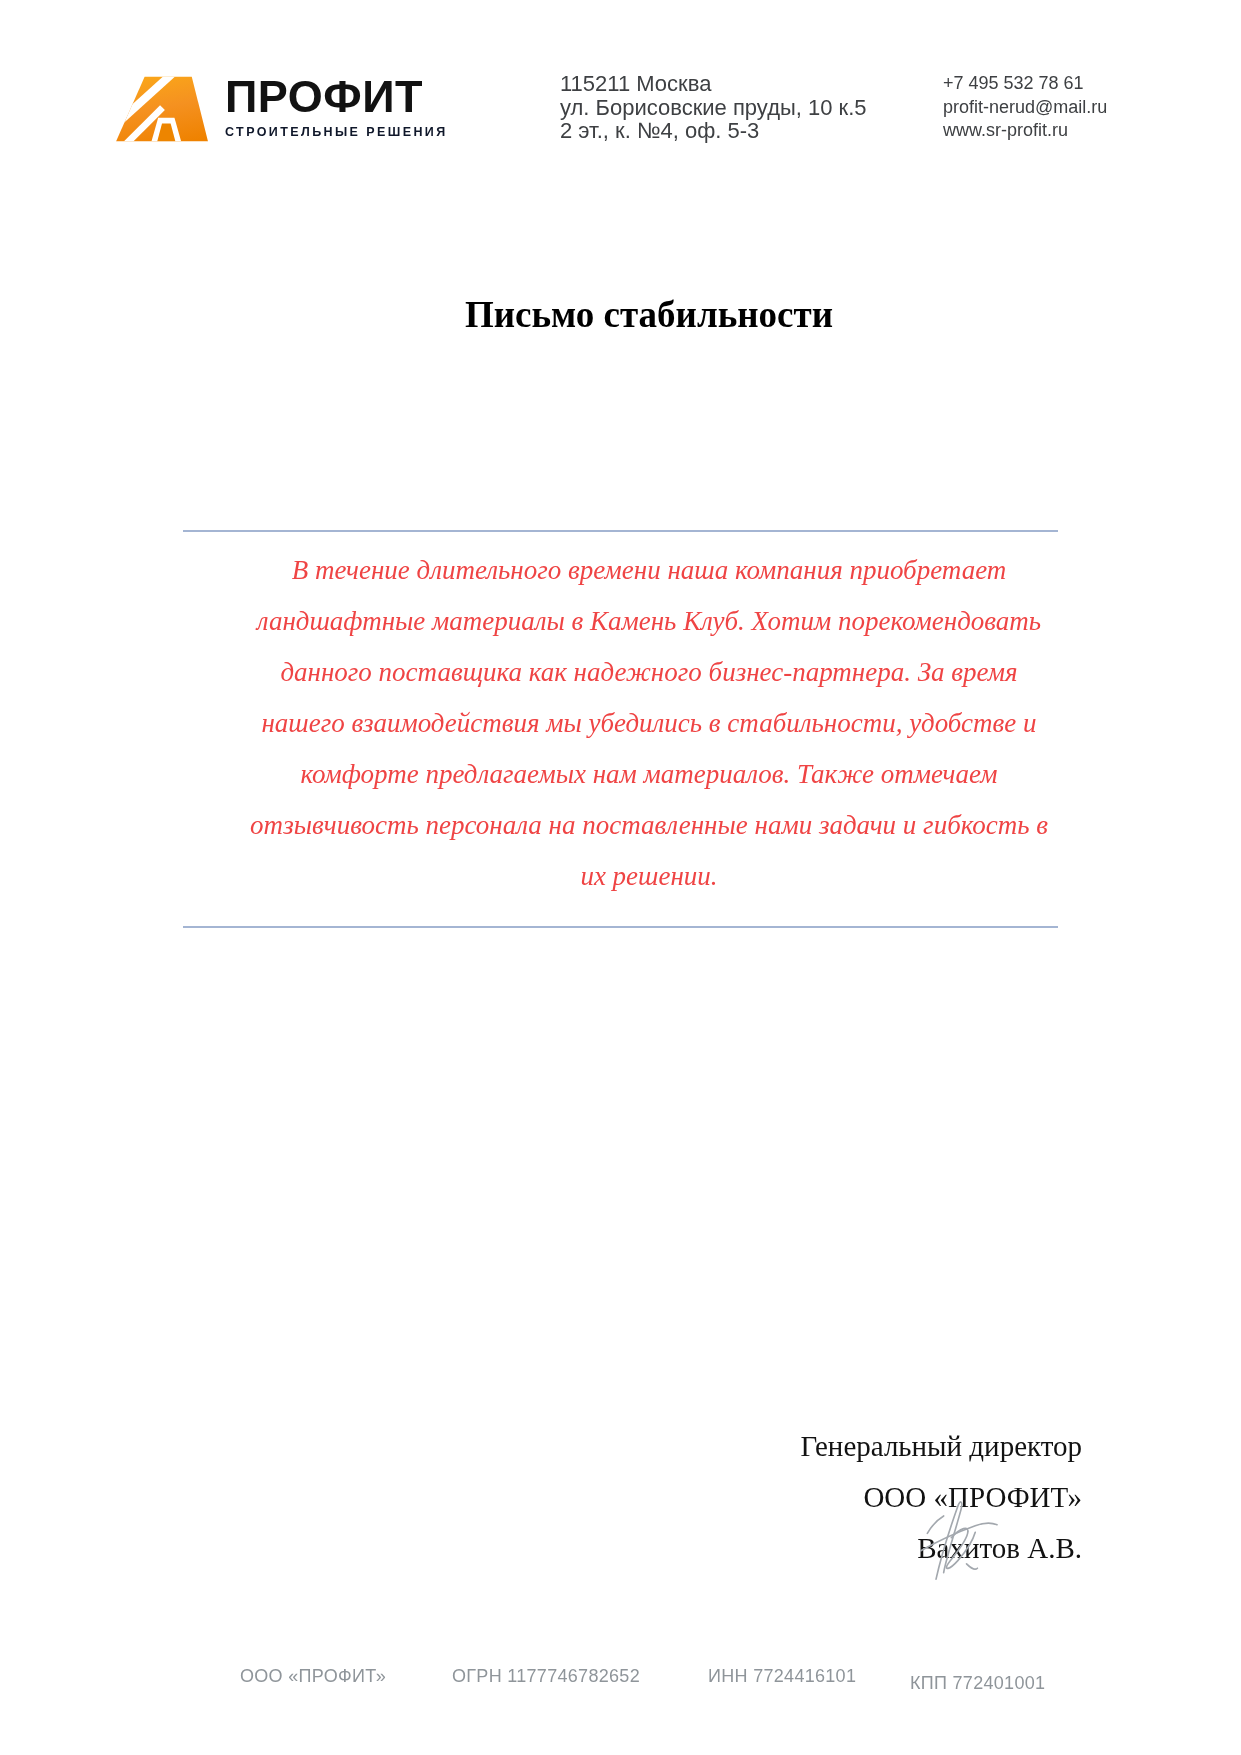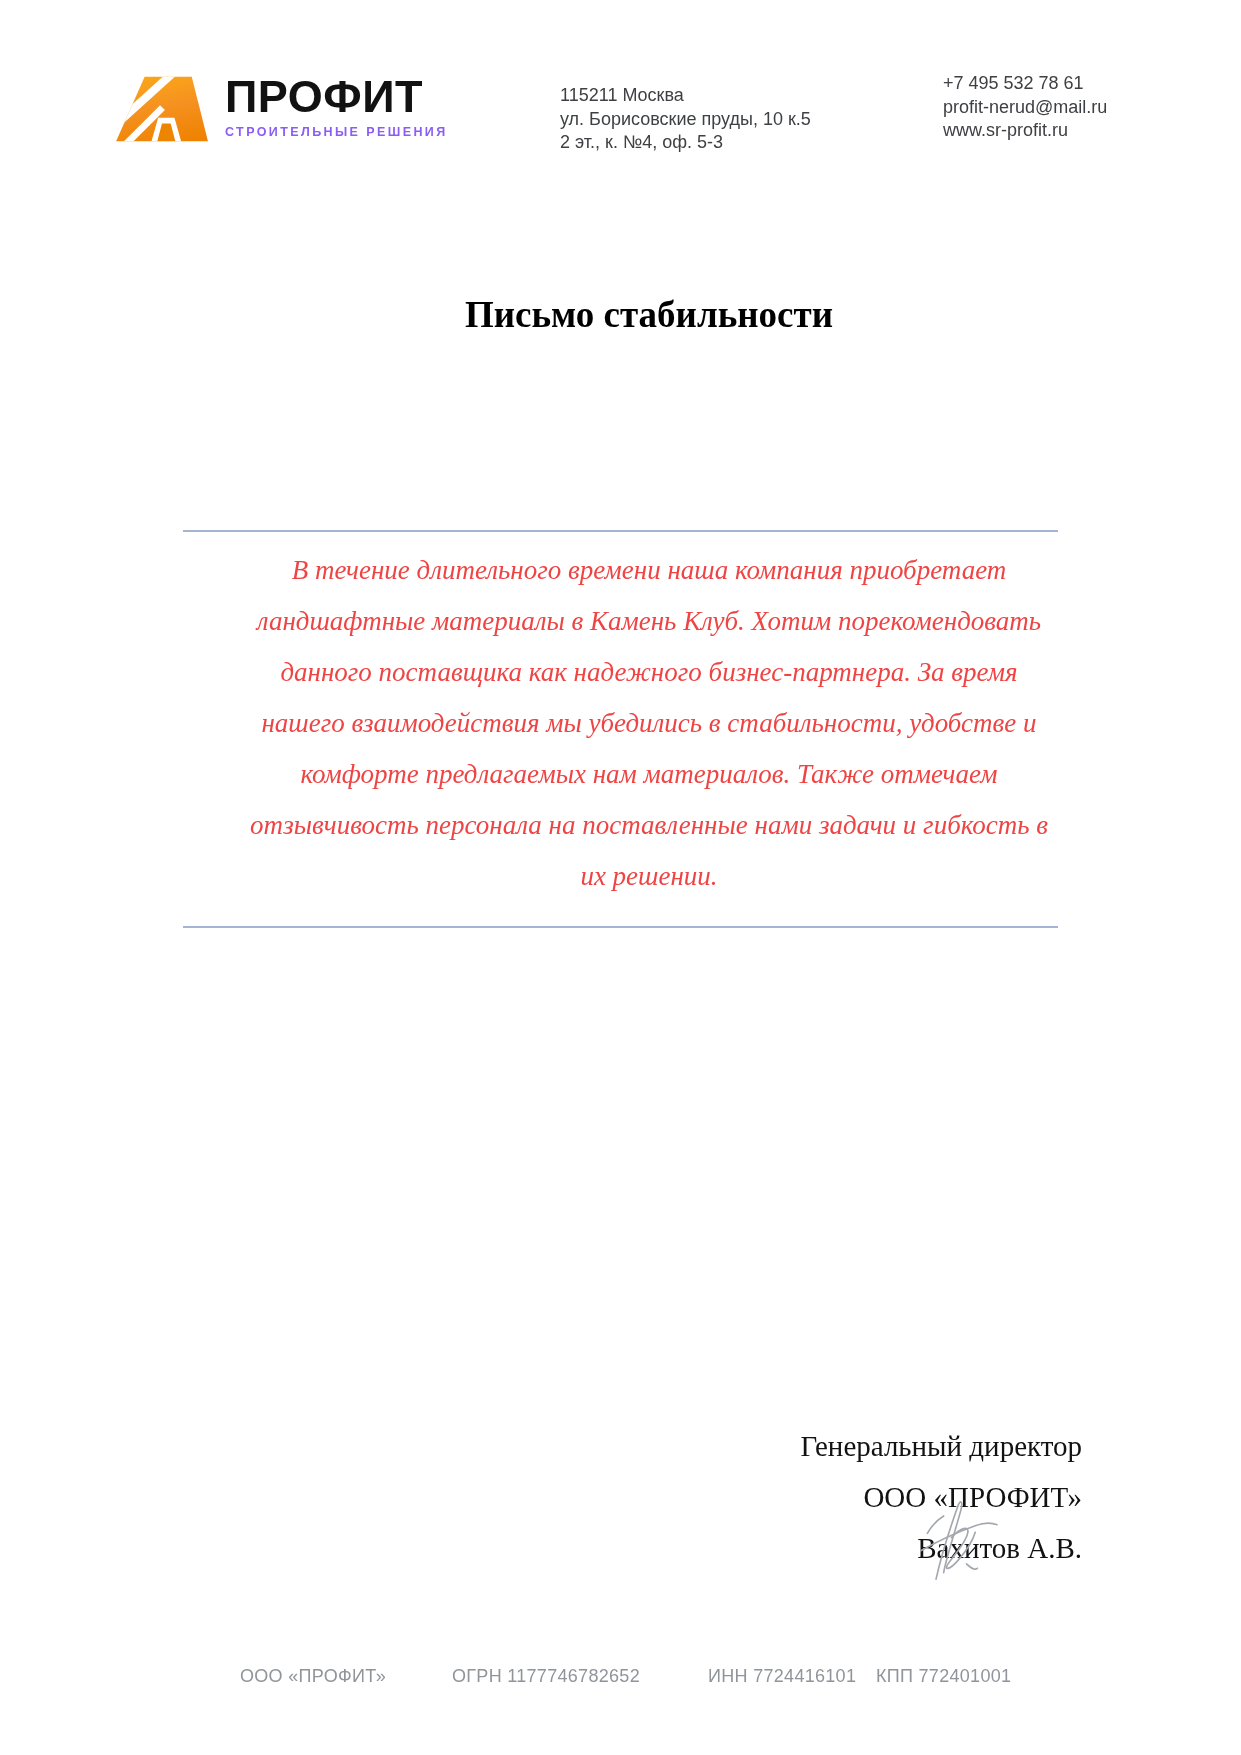--- a/index.html
+++ b/index.html
@@ -13,23 +13,23 @@
   
   .logo-icon{position:absolute;left:116px;top:74px;width:92px;height:70px;}
   .logo-text{position:absolute;left:225px;top:76px;}
   .brand-name{
     font-family:"Liberation Sans",sans-serif;
     font-weight:bold;font-size:45px;line-height:42px;
     letter-spacing:.5px;color:#121212;white-space:nowrap;
   }
   .brand-tagline{
     margin-top:7px;font-size:12.5px;font-weight:bold;
-    letter-spacing:2.4px;color:#8b5cf6;white-space:nowrap;
+    letter-spacing:2.4px;color:#0f172a;white-space:nowrap;
   }
-  .addr-block{position:absolute;left:560px;top:72px;font-size:18px;line-height:23.5px;color:#3e4043;margin-top:12px;}
+  .addr-block{position:absolute;left:560px;top:72px;font-size:22px;line-height:23.5px;color:#3e4043;}
   .contact-block{position:absolute;left:943px;top:72px;font-size:18px;line-height:23.5px;color:#3e4043;}
   
   .letter-title{
     position:absolute;left:239px;width:820px;top:293px;
     text-align:center;
     font-family:"Liberation Serif",serif;font-weight:bold;
     font-size:37px;color:#000;
   }
   
   .divider{position:absolute;left:183px;width:875px;height:2px;background:#a4b5d3;}
@@ -50,21 +50,21 @@
   }
   .sig-scribble{position:absolute;left:905px;top:1492px;width:110px;height:98px;}
   
   .footer-item{
     position:absolute;top:1666px;
     font-size:18px;letter-spacing:.3px;color:#8f959a;white-space:nowrap;
   }
   .footer-company{left:240px;}
   .footer-ogrn{left:452px;}
   .footer-inn{left:708px;}
-  .footer-kpp{left:876px;}
+  .footer-kpp{left:910px;margin-top:7px;}
 </style>
 </head>
 <body>
 
 <div class="page">
 
   <div class="logo-icon">
     <svg viewBox="0 0 96 72" width="92" height="70" aria-hidden="true">
       <defs>
         <linearGradient id="logograd" x1="0" y1="0" x2="0.25" y2="1">

